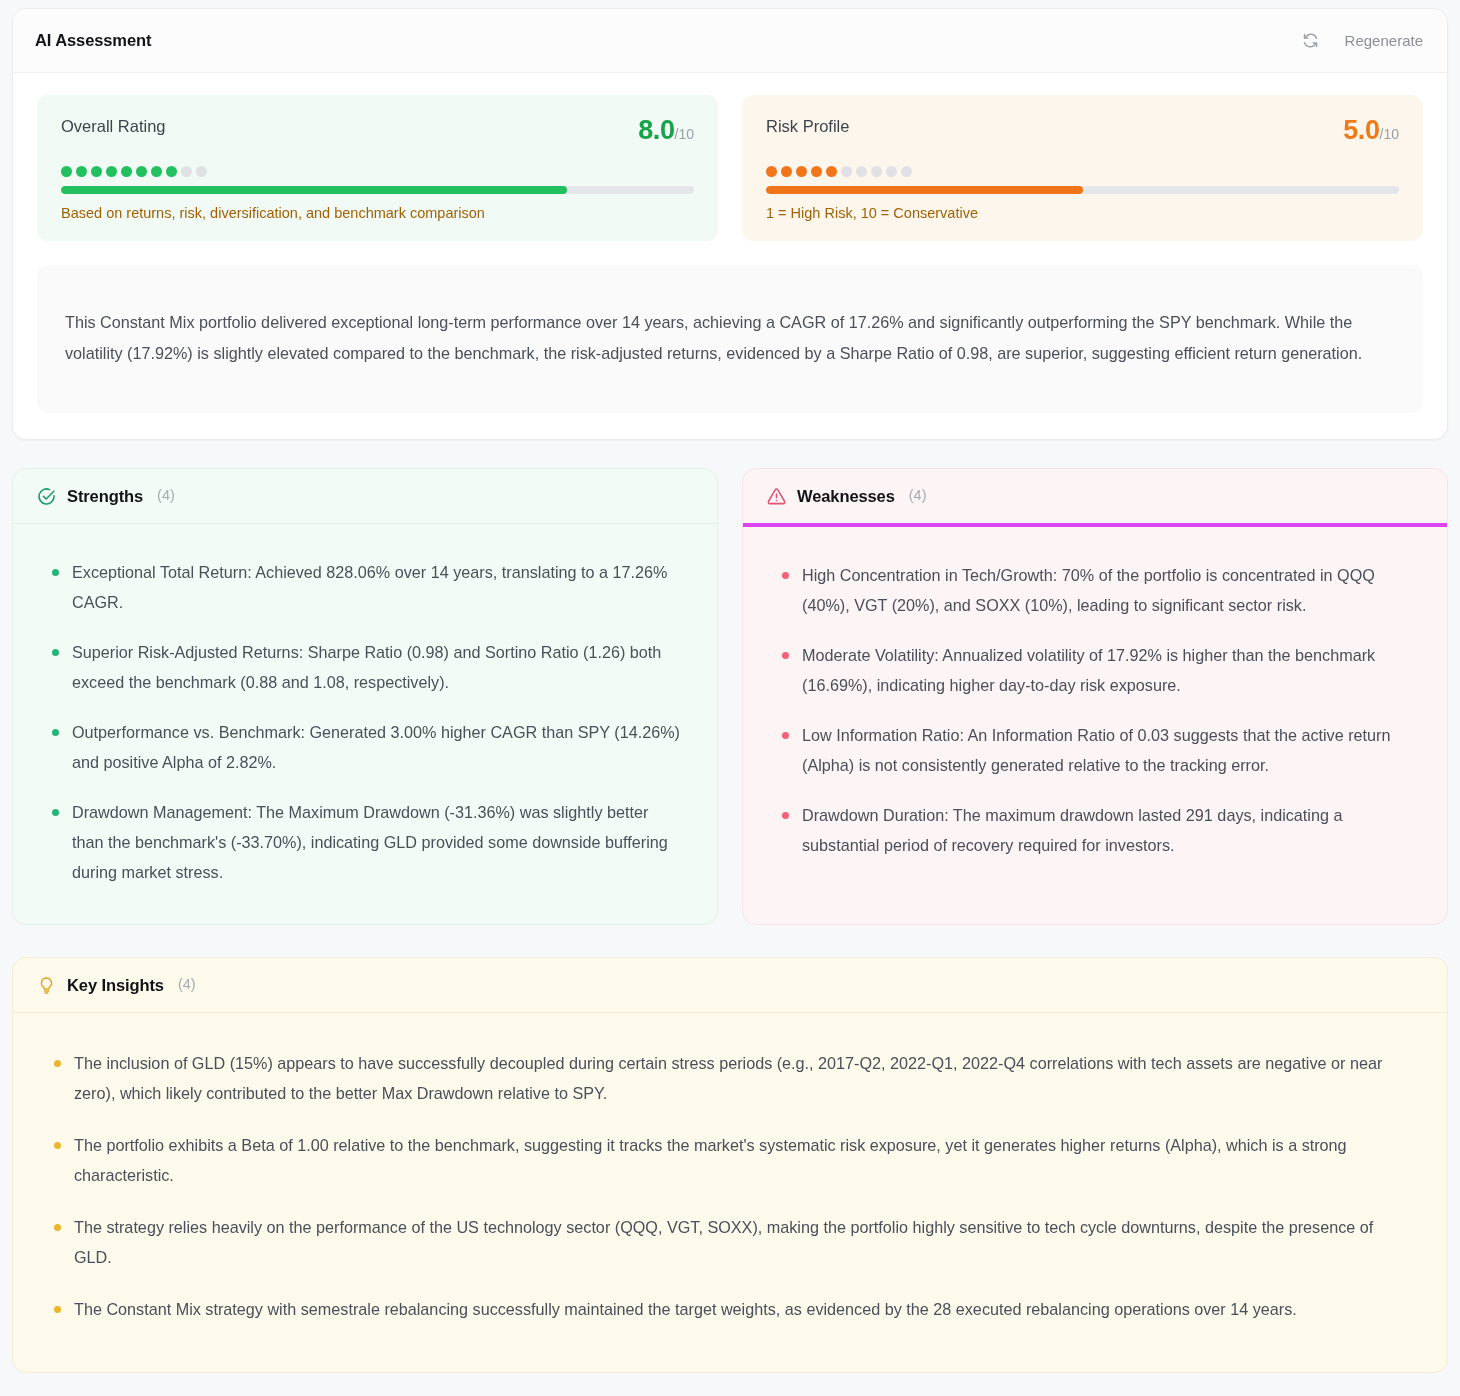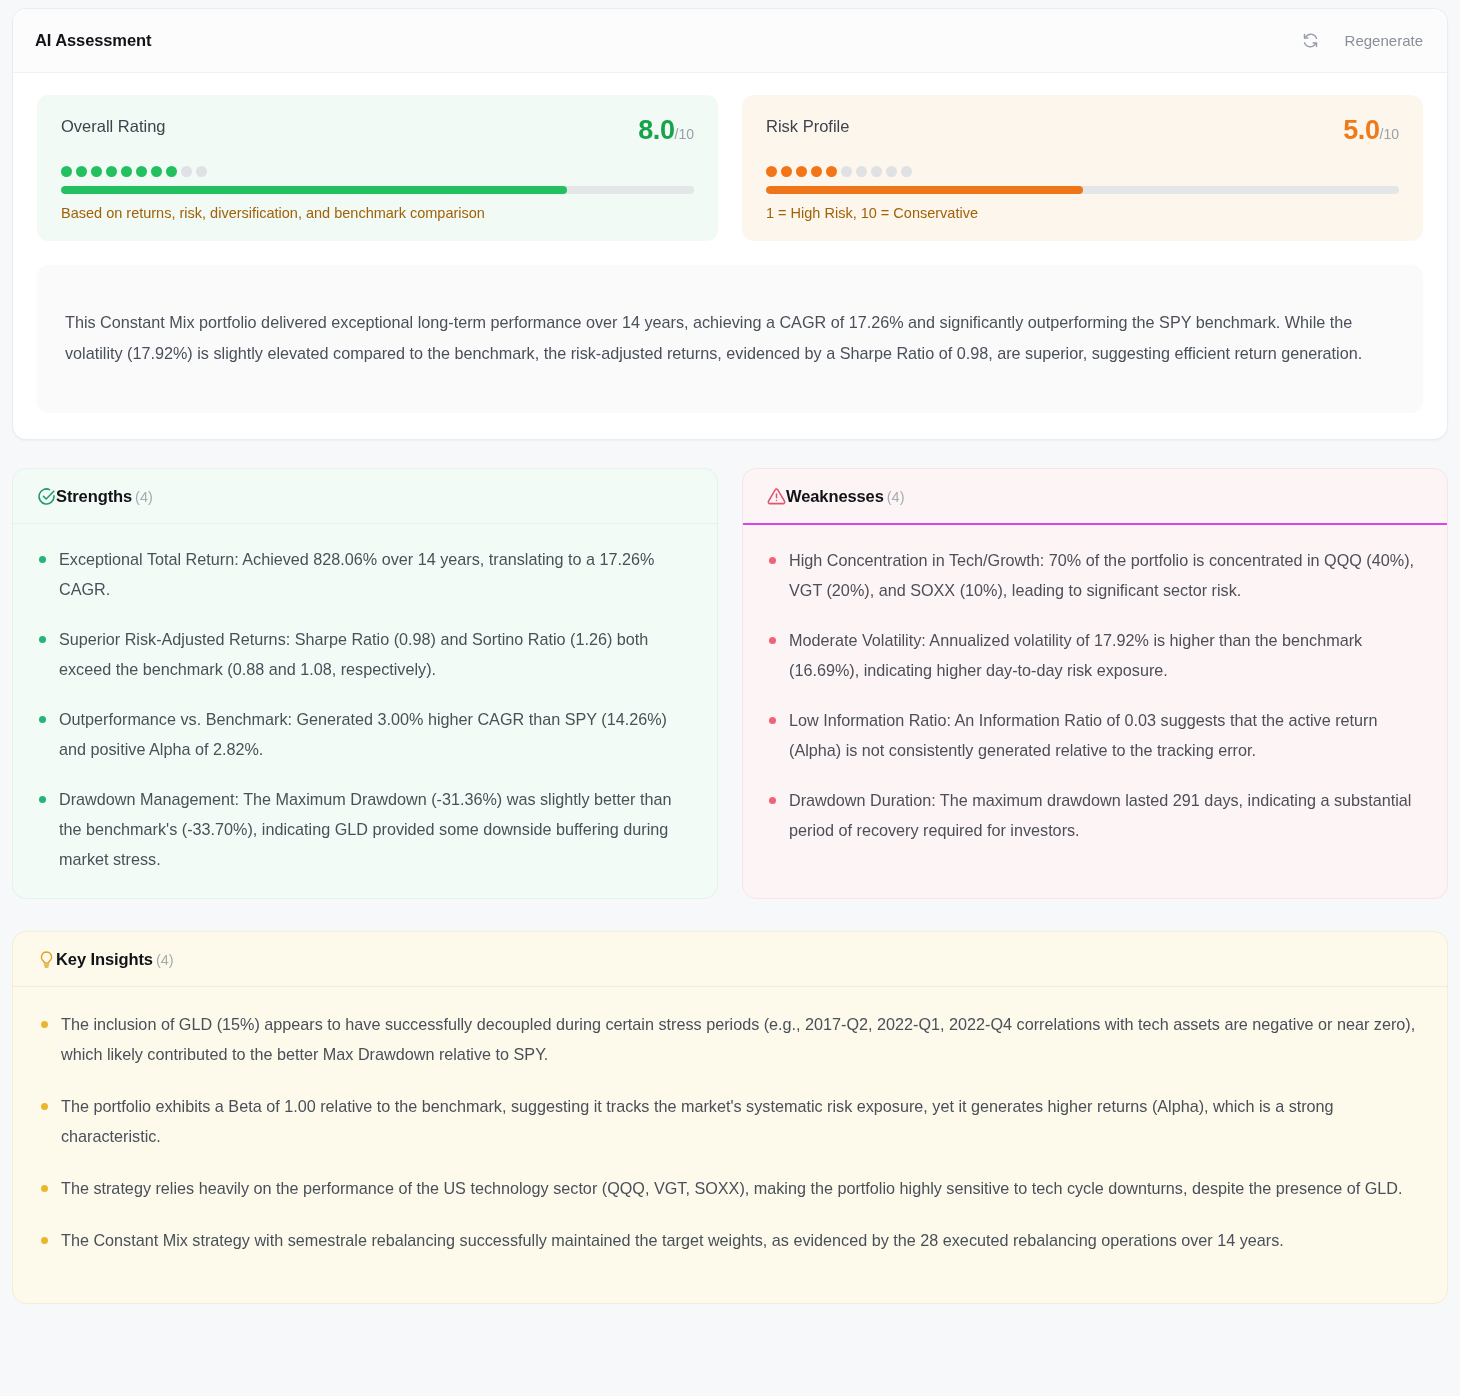--- a/index.html
+++ b/index.html
@@ -141,42 +141,42 @@
     flex: 1 1 0;
     border-radius: 14px;
     overflow: hidden;
   }
   .panel.strengths { background: #f3fbf6; border: 1px solid #e3f3e9; }
   .panel.weaknesses { background: #fdf4f5; border: 1px solid #f8e4e7; }
   .panel.insights { background: #fdfaec; border: 1px solid #f5edd4; }
 
   .panel-head {
     display: flex;
-    align-items: center;
+    gap: 11px;
     padding: 18px 24px 17px 24px;
   }
   .panel.strengths .panel-head { border-bottom: 1px solid #e4f3ea; }
-  .panel.weaknesses .panel-head { border-bottom: 2px solid #d946ef; }
+  .panel.weaknesses .panel-head { border-bottom: 4px solid #d946ef; }
   .panel.insights .panel-head { border-bottom: 1px solid #f4ecd6; }
 
   .panel-title {
     font-size: 16.5px;
     font-weight: bold;
     color: #111317;
     letter-spacing: -0.1px;
   }
   .panel-count {
     font-size: 14.5px;
     color: #a6abb2;
     margin-left: 3px;
   }
   .panel-icon { display: flex; align-items: center; }
 
   .panel-body { padding: 20px 24px 24px 24px; }
-  .bullet-list { list-style: none; margin: 0; padding: 0; }
+  .bullet-list { list-style: none; margin: 13px; padding: 0; }
   .bullet-list li {
     position: relative;
     padding-left: 22px;
     font-size: 16.2px;
     line-height: 30px;
     color: #4a5059;
     margin-bottom: 20px;
   }
   .bullet-list li:last-child { margin-bottom: 0; }
   .bullet-list li::before {

